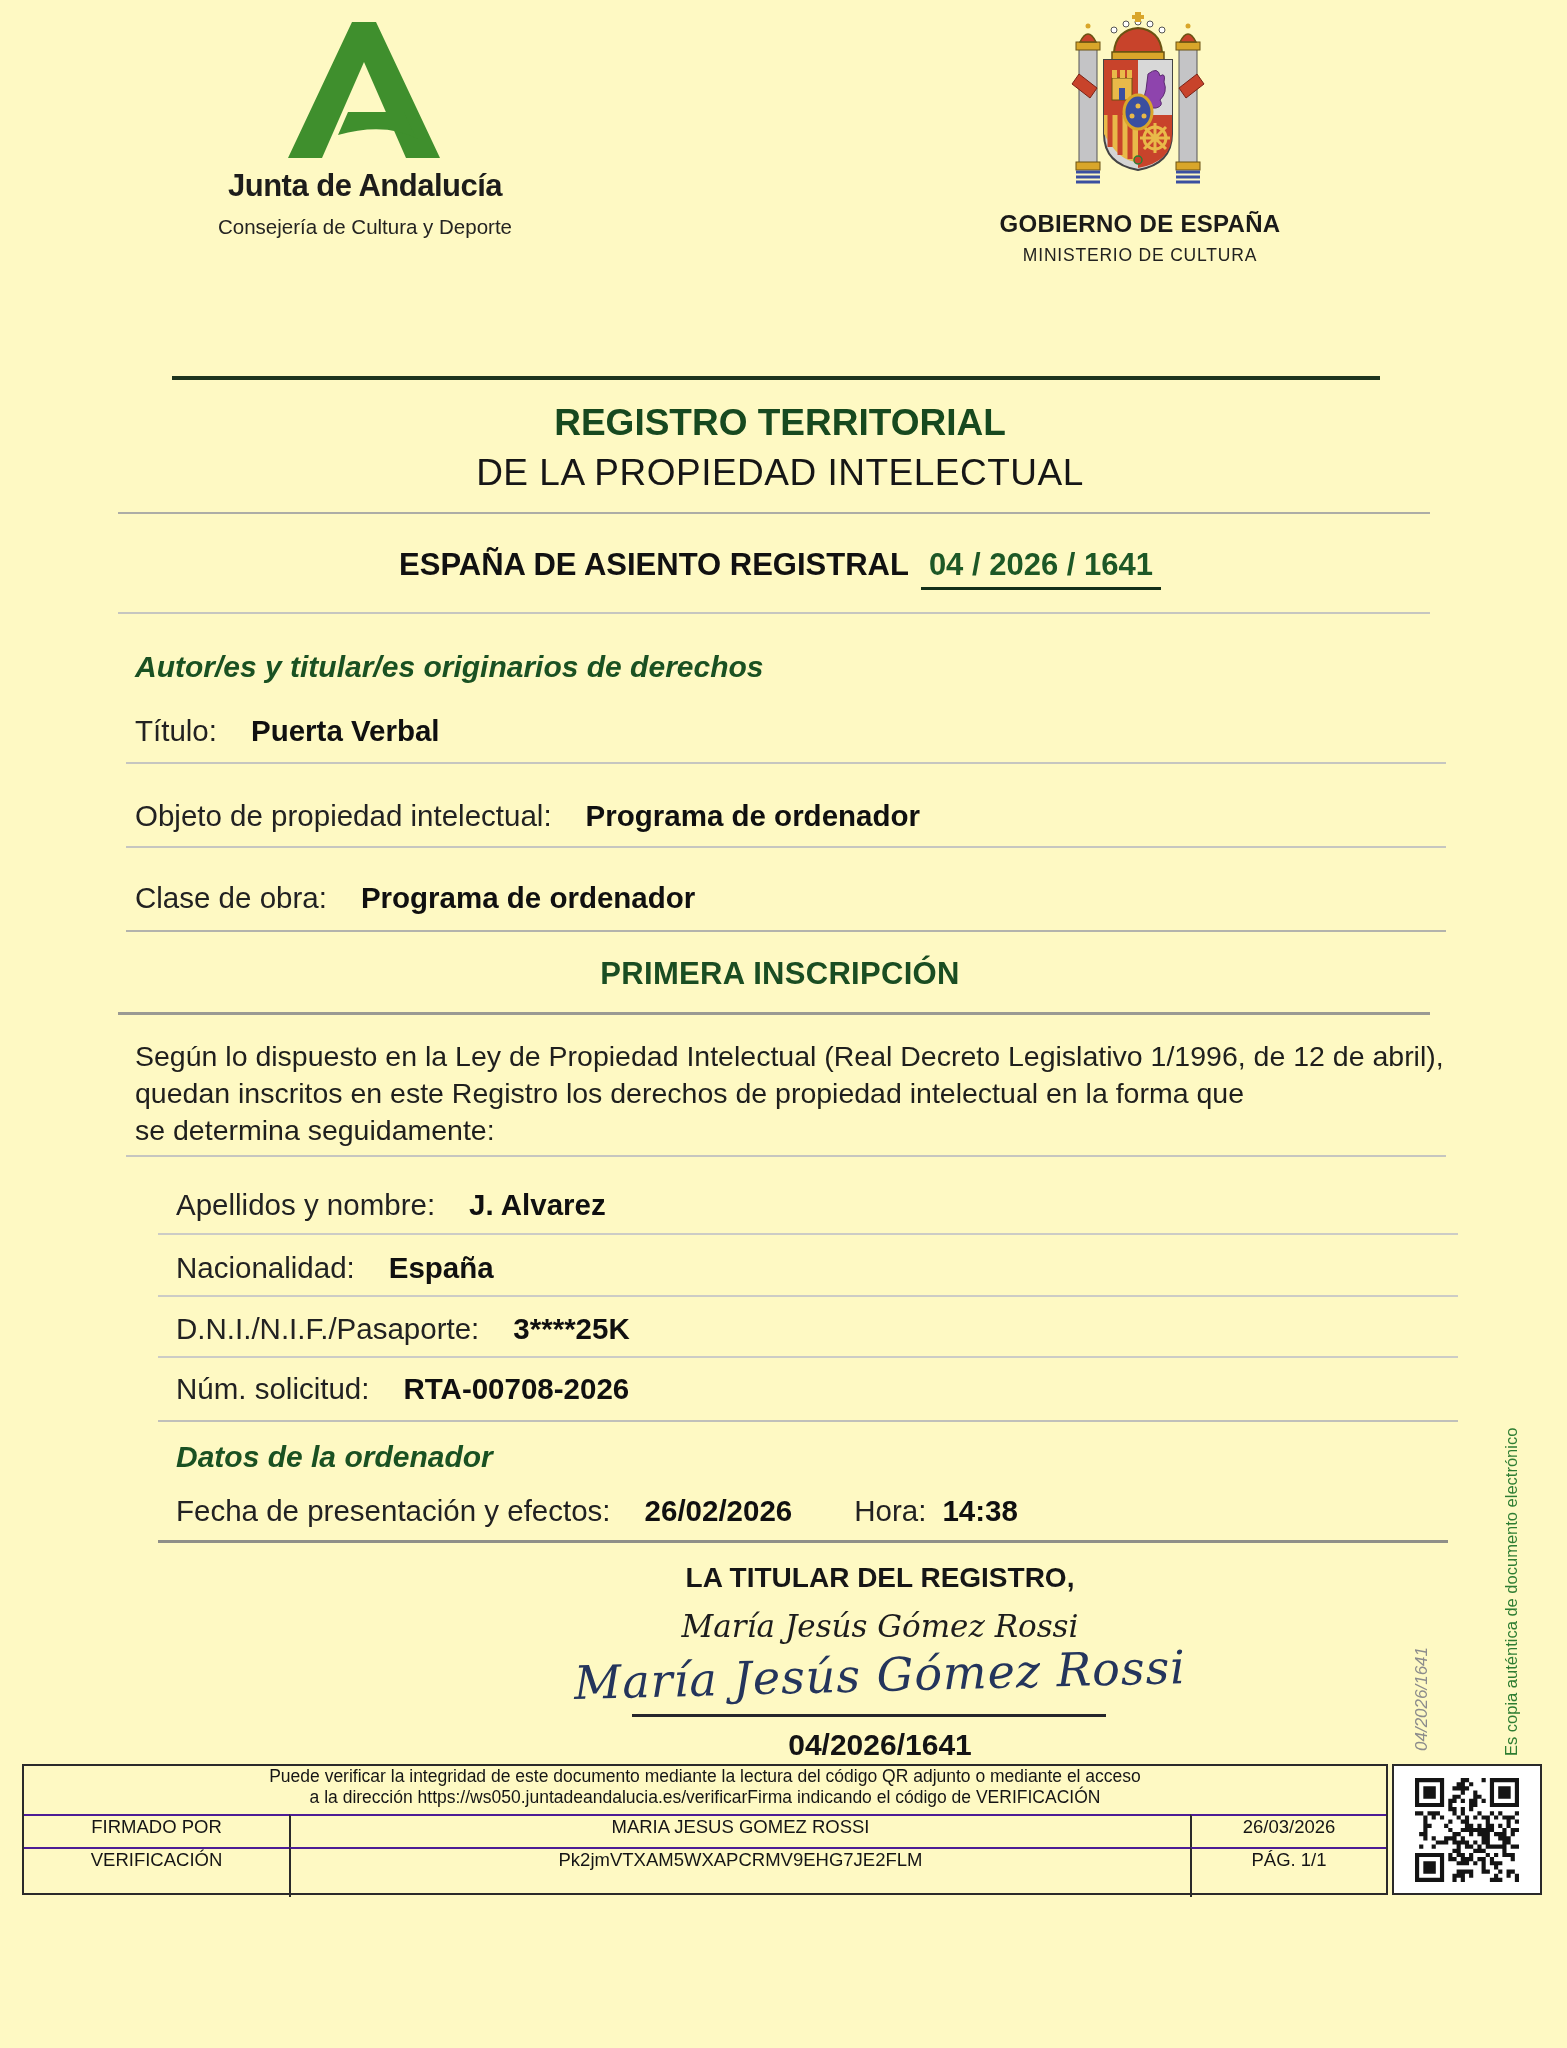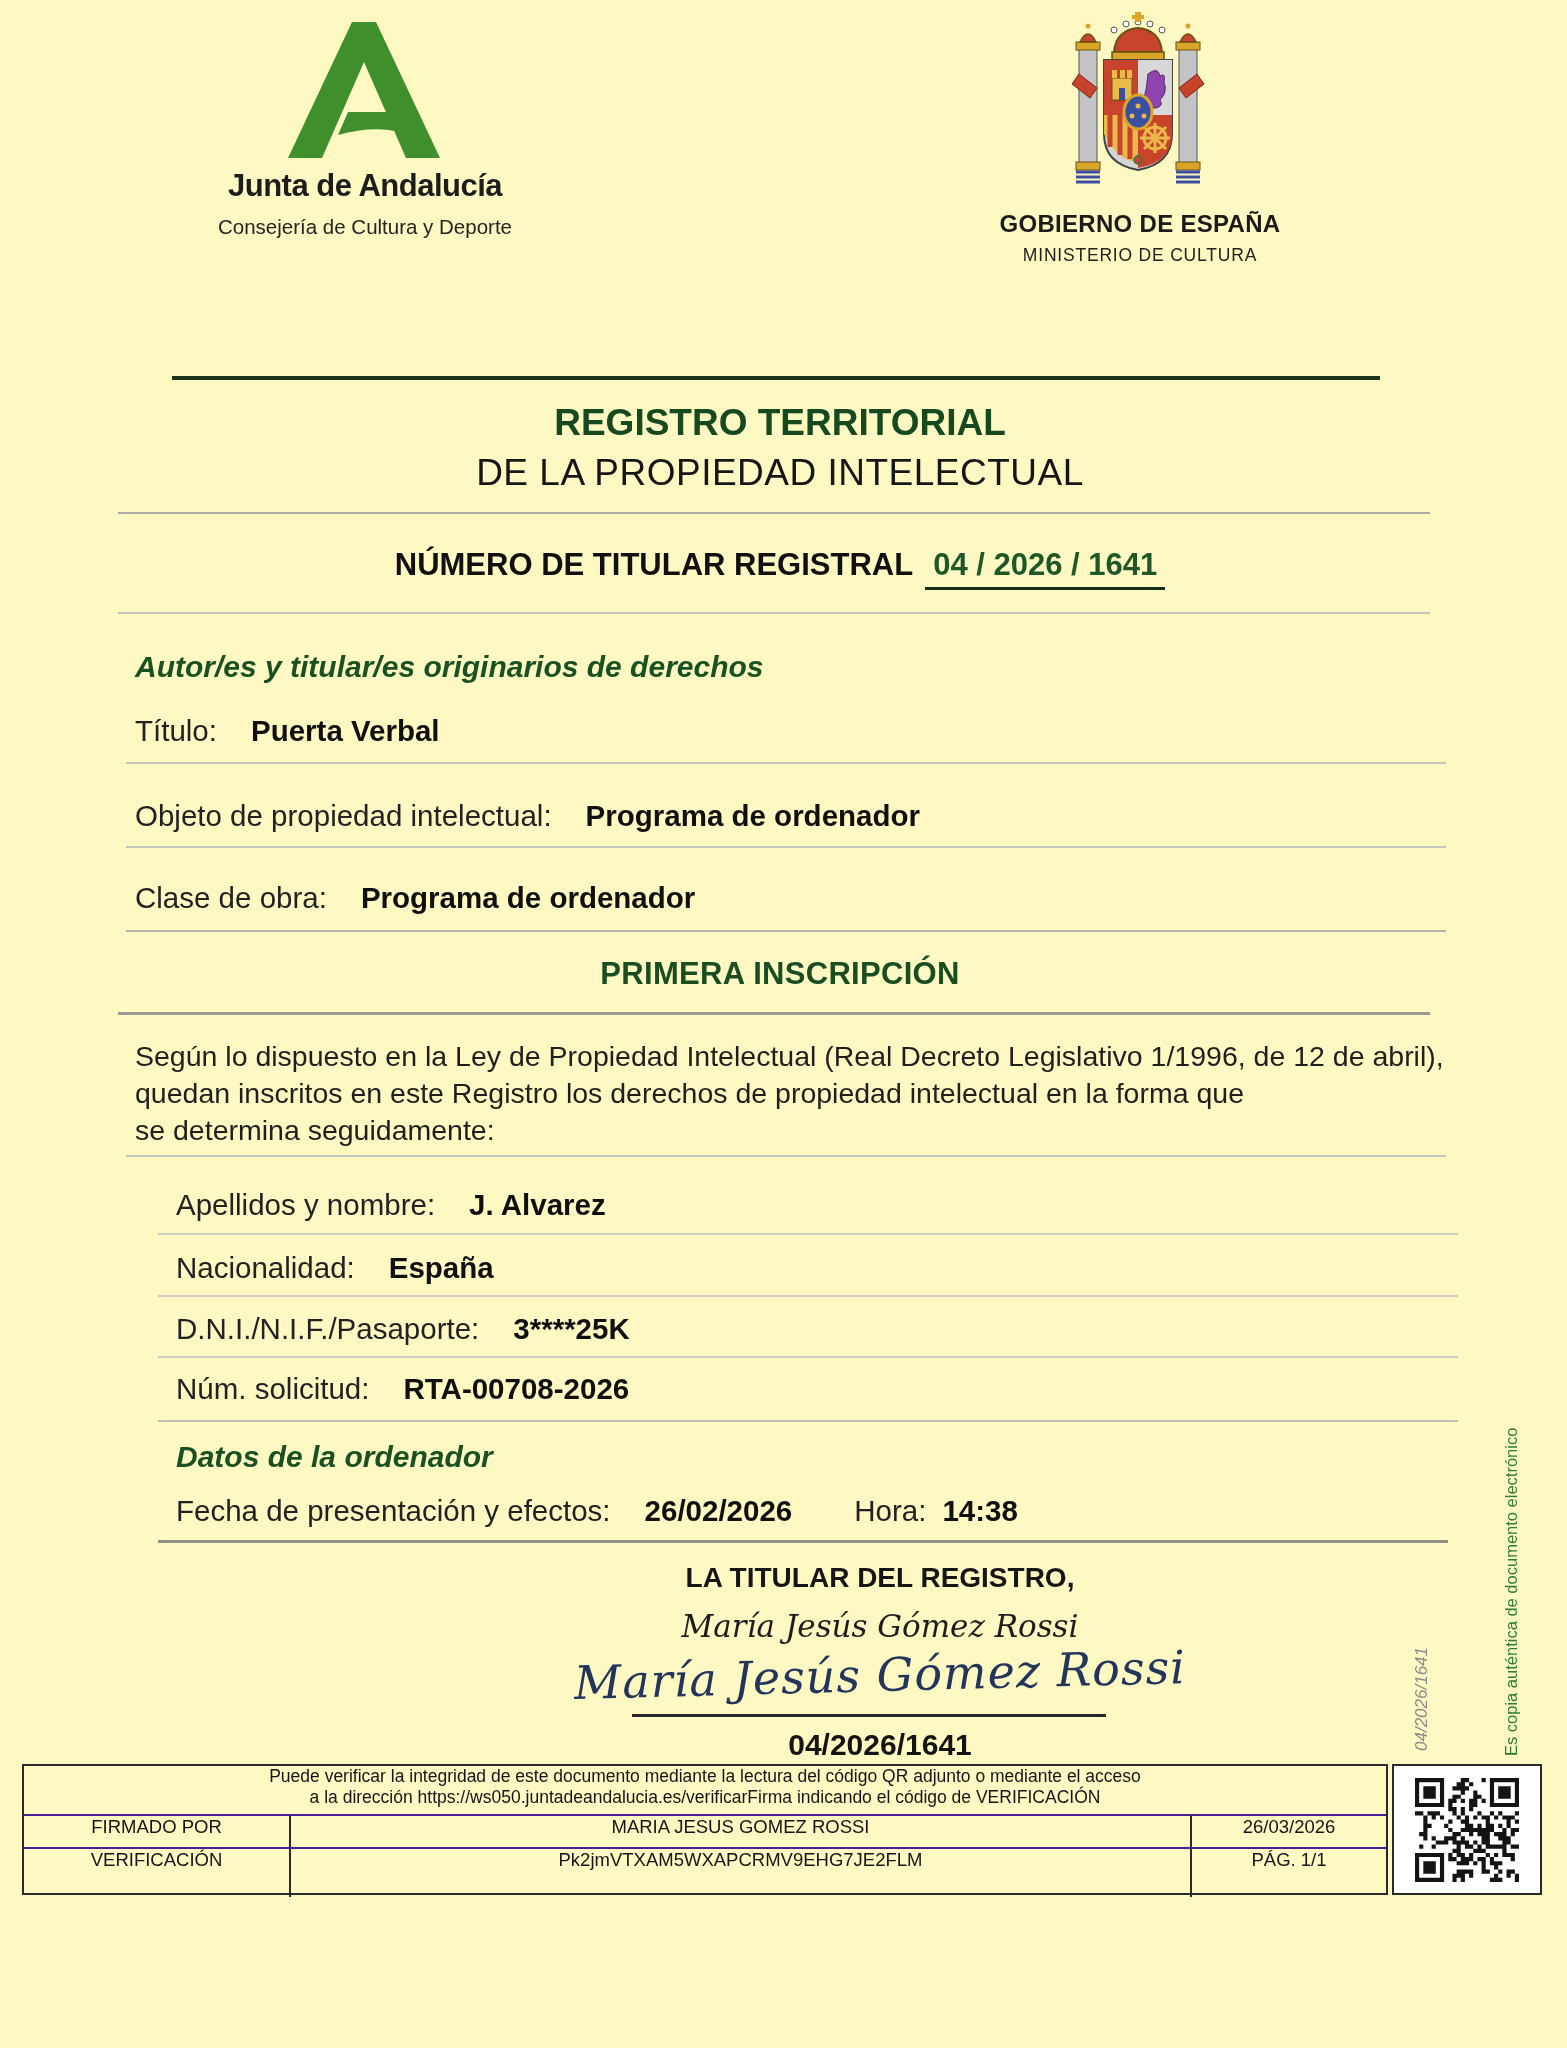--- a/index.html
+++ b/index.html
@@ -141,21 +141,21 @@
   </div>
   <div class="abs center" id="gob-name">GOBIERNO DE ESPAÑA</div>
   <div class="abs center" id="gob-ministry">MINISTERIO DE CULTURA</div>
 
   <div class="abs" id="title-rule"></div>
   <div class="abs center" id="sub1">REGISTRO TERRITORIAL</div>
   <div class="abs center" id="sub2">DE LA PROPIEDAD INTELECTUAL</div>
   <div class="rule" style="left:118px;top:512px;width:1312px;height:2px;background:#adada6;"></div>
 
   <div class="abs center nowrap" id="asiento-row">
-    <span class="lbl">NÚMERO DE TITULAR REGISTRAL</span><span class="val">04 / 2026 / 1641</span>
+    <span class="lbl">ESPAÑA DE ASIENTO REGISTRAL</span><span class="val">04 / 2026 / 1641</span>
   </div>
   <div class="rule" style="left:118px;top:612px;width:1312px;"></div>
 
   <div class="abs sec-heading" style="left:135px;top:650px;">Autor/es y titular/es originarios de derechos</div>
 
   <div class="abs frow" style="left:135px;top:714px;">
     <span>Título:</span><span class="val">Puerta Verbal</span>
   </div>
   <div class="rule" style="left:126px;top:762px;width:1320px;"></div>
 

